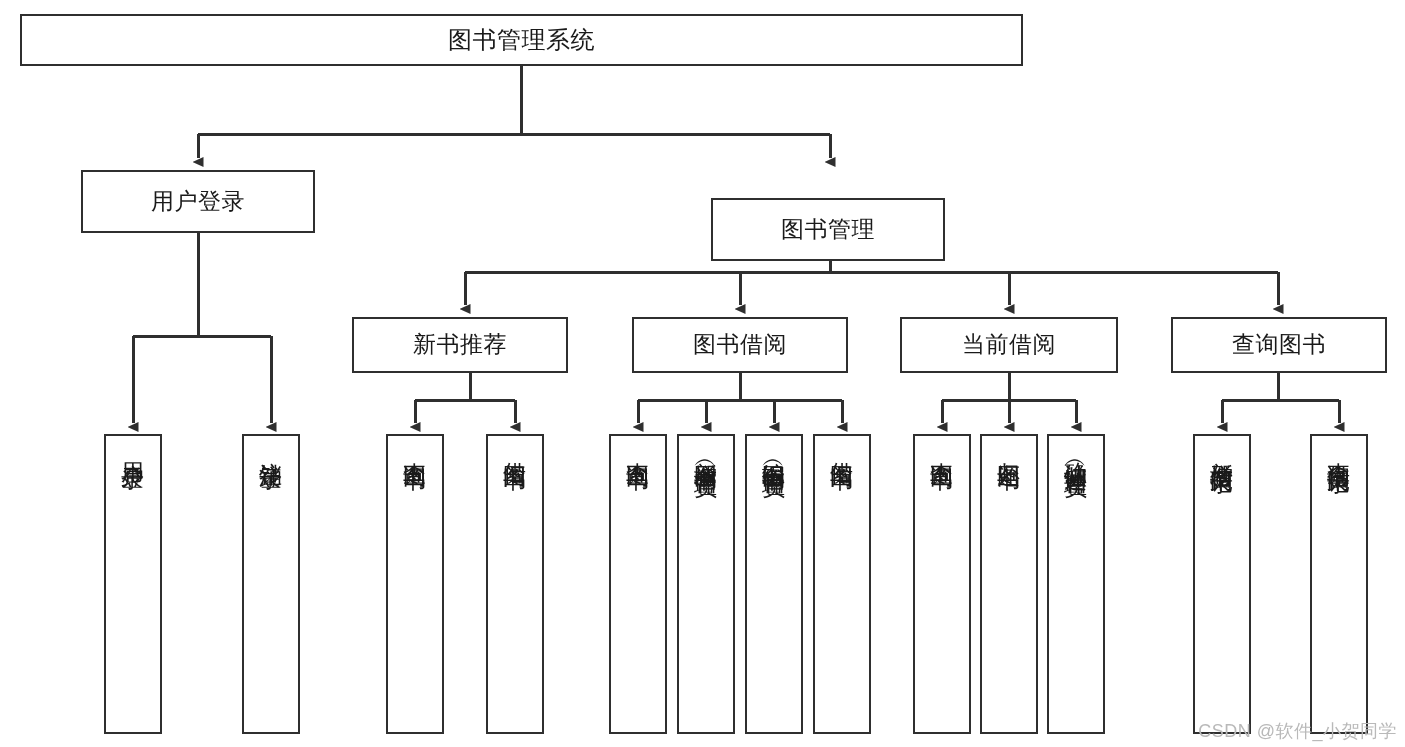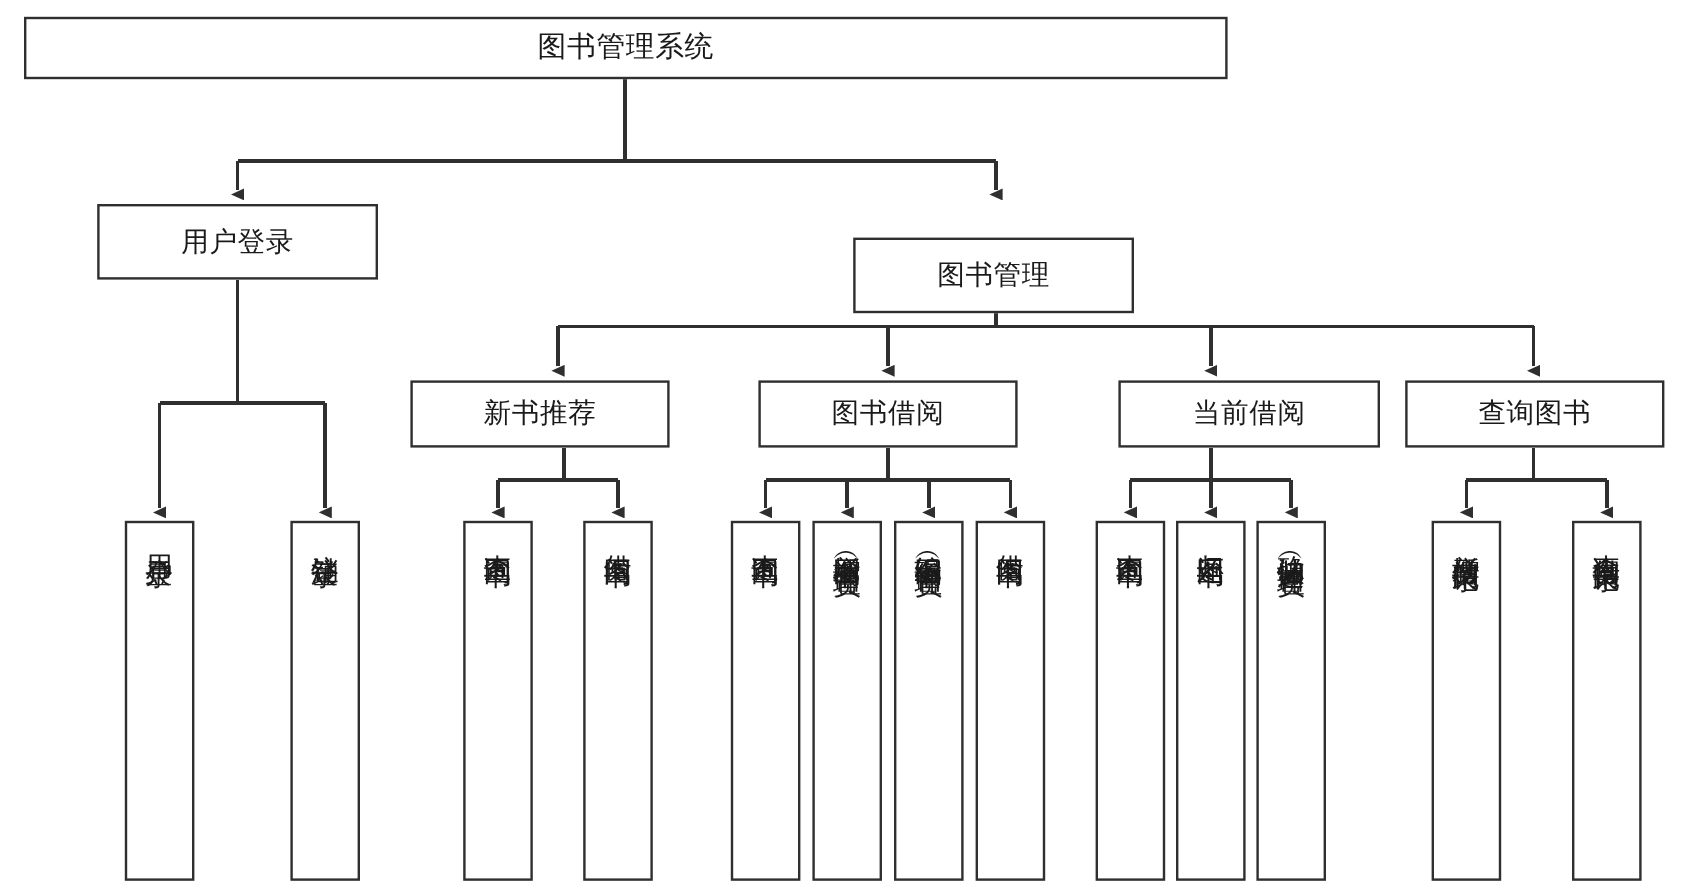--- a/index.html
+++ b/index.html
@@ -139,29 +139,29 @@
   </div>
 
   <div class="node horiz" style="left:81px; top:170px; width:234px; height:63px;">
     <span class="label">用户登录</span>
   </div>
 
   <div class="node horiz" style="left:711px; top:170px; width:234px; height:63px;margin-top:28px;">
     <span class="label">图书管理</span>
   </div>
 
-  <div class="node horiz" style="left:342px; top:317px; width:216px; height:56px;">
+  <div class="node horiz" style="left:352px; top:317px; width:216px; height:56px;">
     <span class="label">新书推荐</span>
   </div>
 
   <div class="node horiz" style="left:632px; top:317px; width:216px; height:56px;">
     <span class="label">图书借阅</span>
   </div>
 
-  <div class="node horiz" style="left:932px; top:317px; width:218px; height:56px;align-items:center;">
+  <div class="node horiz" style="left:900px; top:317px; width:218px; height:56px;align-items:center;">
     <span class="label">当前借阅</span>
   </div>
 
   <div class="node horiz" style="left:1171px; top:317px; width:216px; height:56px;">
     <span class="label">查询图书</span>
   </div>
 
   <div class="node vert" style="left:104px; top:434px; width:58px; height:300px;">
     <span class="label">用户登录</span>
   </div>
@@ -207,14 +207,15 @@
   </div>
 
   <div class="node vert" style="left:1193px; top:434px; width:58px; height:300px;">
     <span class="label">新增借阅记录</span>
   </div>
 
   <div class="node vert" style="left:1310px; top:434px; width:58px; height:300px;">
     <span class="label">查询借阅记录</span>
   </div>
 
+  <div id="watermark">CSDN @软件_小贺同学</div>
 
 </div>
 
 </body></html>

